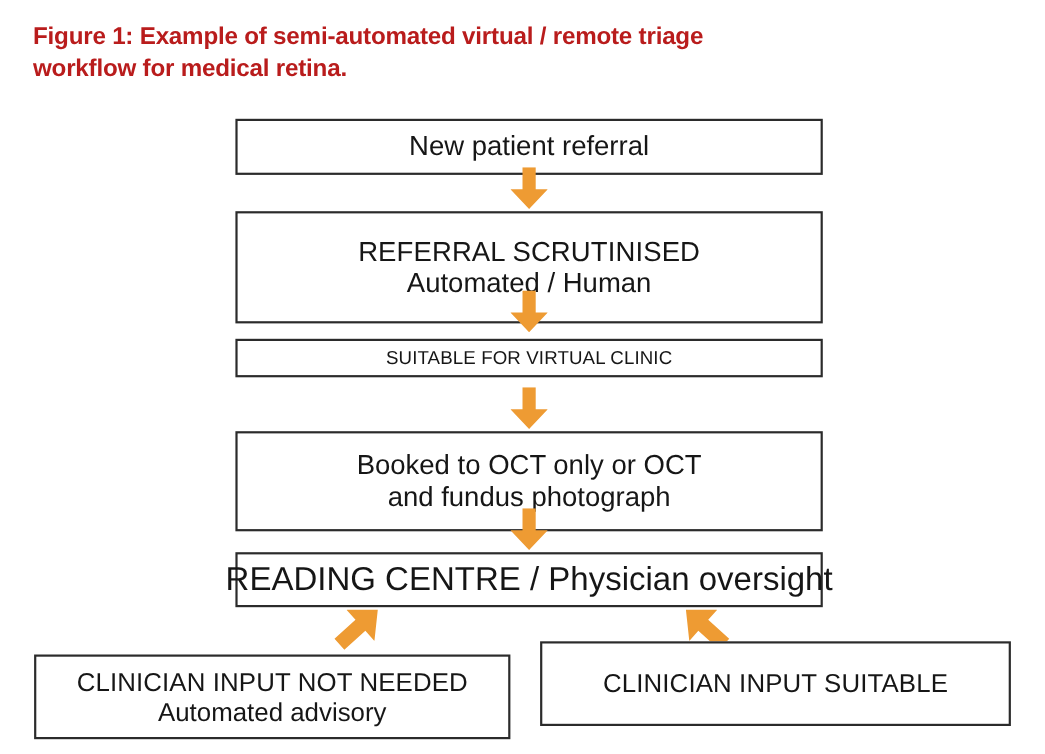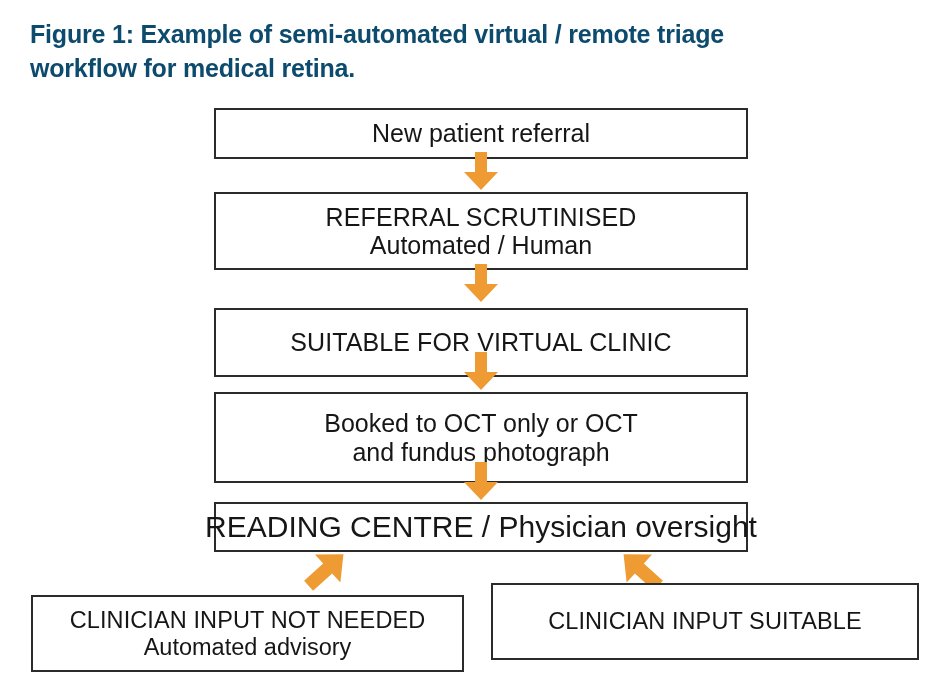--- a/index.html
+++ b/index.html
@@ -22,25 +22,25 @@
     width: 950px;
     height: 685px;
   }
 
   
   .caption {
     position: absolute;
     left: 30px;
     top: 18px;
     width: 830px;
-    font-size: 25px;
+    font-size: 22px;
     font-weight: bold;
     line-height: 1.34;
     letter-spacing: -0.2px;
-    color: #0c4a6e;
+    color: #b91c1c;
   }
   .caption-line {
     display: block;
     white-space: nowrap;
   }
 
   
   .node {
     position: absolute;
     box-sizing: border-box;
@@ -59,22 +59,22 @@
     white-space: nowrap;
   }
   .node .line.upper {
     letter-spacing: 0.1px;
   }
 
   
   .main-col { left: 214px; width: 534px; }
 
   #node-referral      { top: 108px; height: 51px;  font-size: 25px; }
-  #node-scrutinised   { top: 192px; height: 78px;  font-size: 25px; }
-  #node-suitable      { top: 308px; height: 69px;  font-size: 25px; justify-content: center; }
+  #node-scrutinised   { top: 192px; height: 102px;  font-size: 25px; }
+  #node-suitable      { top: 308px; height: 35px;  font-size: 17px; justify-content: center; }
   #node-booked        { top: 392px; height: 91px;  font-size: 25px; }
   #node-reading       { top: 502px; height: 50px;  font-size: 30px; }
 
   
   #node-not-needed {
     left: 31px; width: 433px; top: 595px; height: 77px; font-size: 23.5px;
   }
   #node-required {
     left: 491px; width: 428px; top: 583px; height: 77px; font-size: 23.5px;
   }

